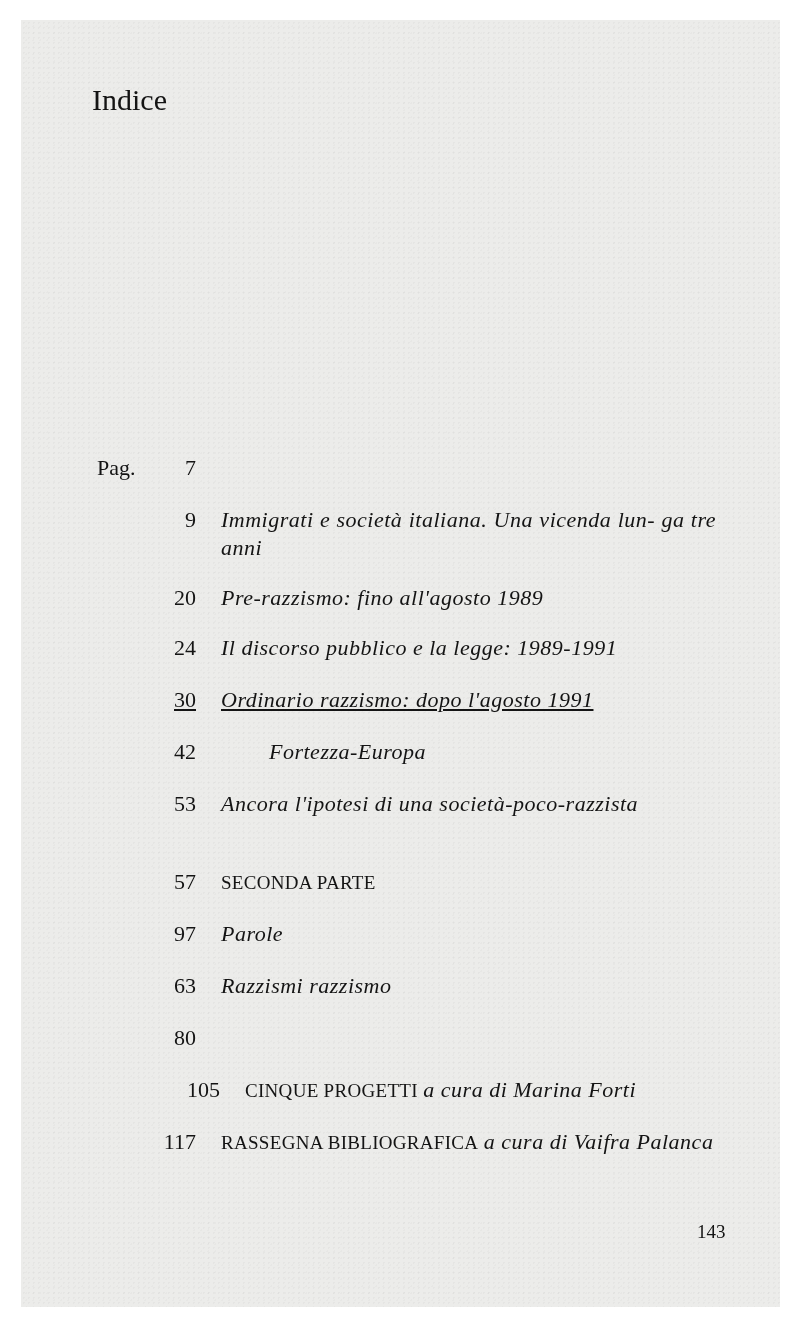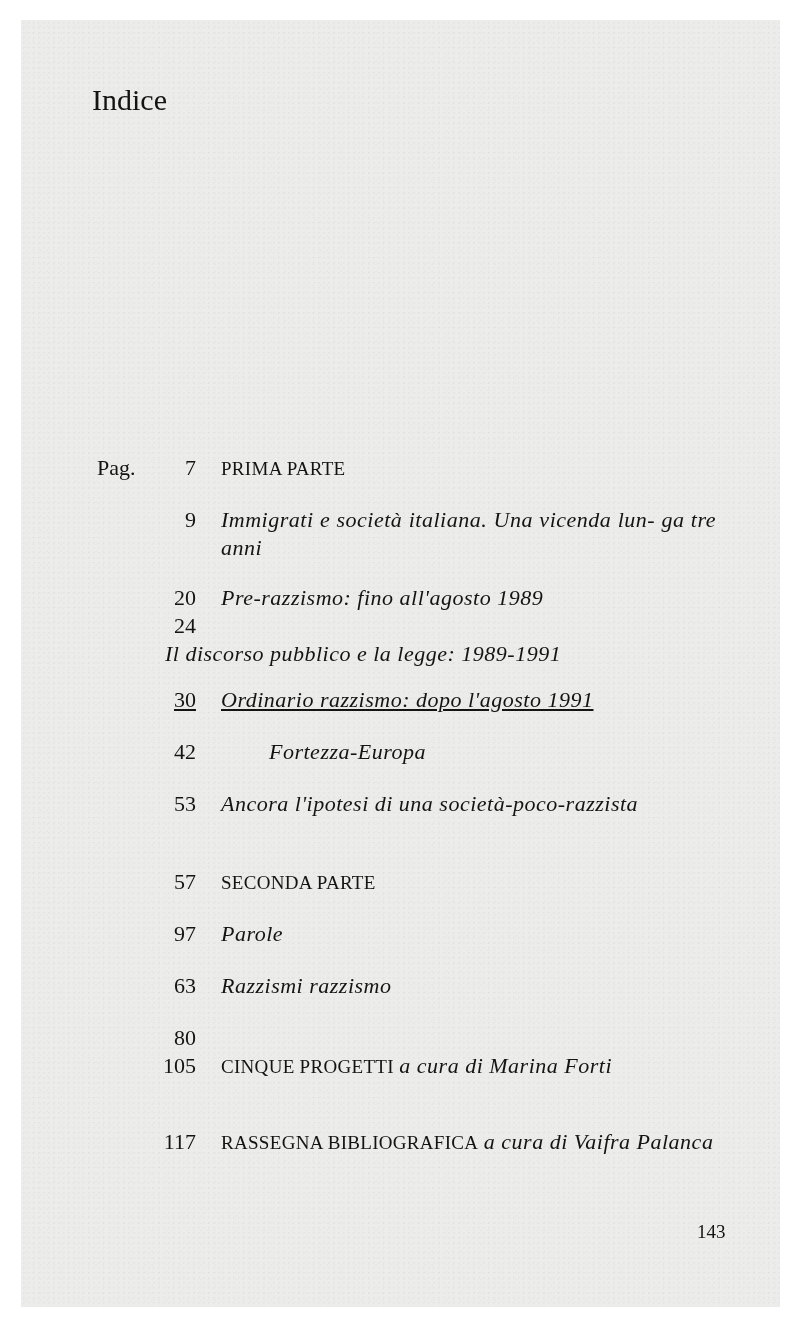--- a/index.html
+++ b/index.html
@@ -71,34 +71,33 @@
 </head>
 <body>
 
 <div class="page"></div>
 
 <div class="title">Indice</div>
 <div class="pag-label">Pag.</div>
 
 <div class="entry" style="top:454px;">
   <span class="num">7</span>
-  <span class="text"><span class="caps">PRIMA PARTE</span></span>
 </div>
 
 <div class="entry" style="top:506px;">
   <span class="num">9</span>
   <span class="text justify"><span class="it">Immigrati e società italiana. Una vicenda lun- ga tre anni</span></span>
 </div>
 
 <div class="entry" style="top:584px;">
   <span class="num">20</span>
   <span class="text"><span class="it">Pre-razzismo: fino all'agosto 1989</span></span>
 </div>
 
-<div class="entry" style="top:612px;flex-direction:column;">
+<div class="entry" style="top:634px;">
   <span class="num">24</span>
   <span class="text"><span class="it">Il discorso pubblico e la legge: 1989-1991</span></span>
 </div>
 
 <div class="entry" style="top:686px;text-decoration:underline;">
   <span class="num">30</span>
   <span class="text"><span class="it">Ordinario razzismo: dopo l'agosto 1991</span></span>
 </div>
 
 <div class="entry" style="top:738px;gap:48px;">
@@ -123,21 +122,21 @@
 
 <div class="entry" style="top:972px;">
   <span class="num">63</span>
   <span class="text"><span class="it">Razzismi razzismo</span></span>
 </div>
 
 <div class="entry" style="top:1024px;gap:44px;">
   <span class="num">80</span>
 </div>
 
-<div class="entry" style="top:1052px;">
+<div class="entry" style="top:1076px;justify-content:flex-end;">
   <span class="num">105</span>
   <span class="text"><span class="caps">CINQUE PROGETTI</span> <span class="it">a cura di Marina Forti</span></span>
 </div>
 
 <div class="entry" style="top:1128px;">
   <span class="num">117</span>
   <span class="text justify"><span class="caps">RASSEGNA BIBLIOGRAFICA</span> <span class="it">a cura di Vaifra Palanca</span></span>
 </div>
 
 <div class="folio">143</div>

